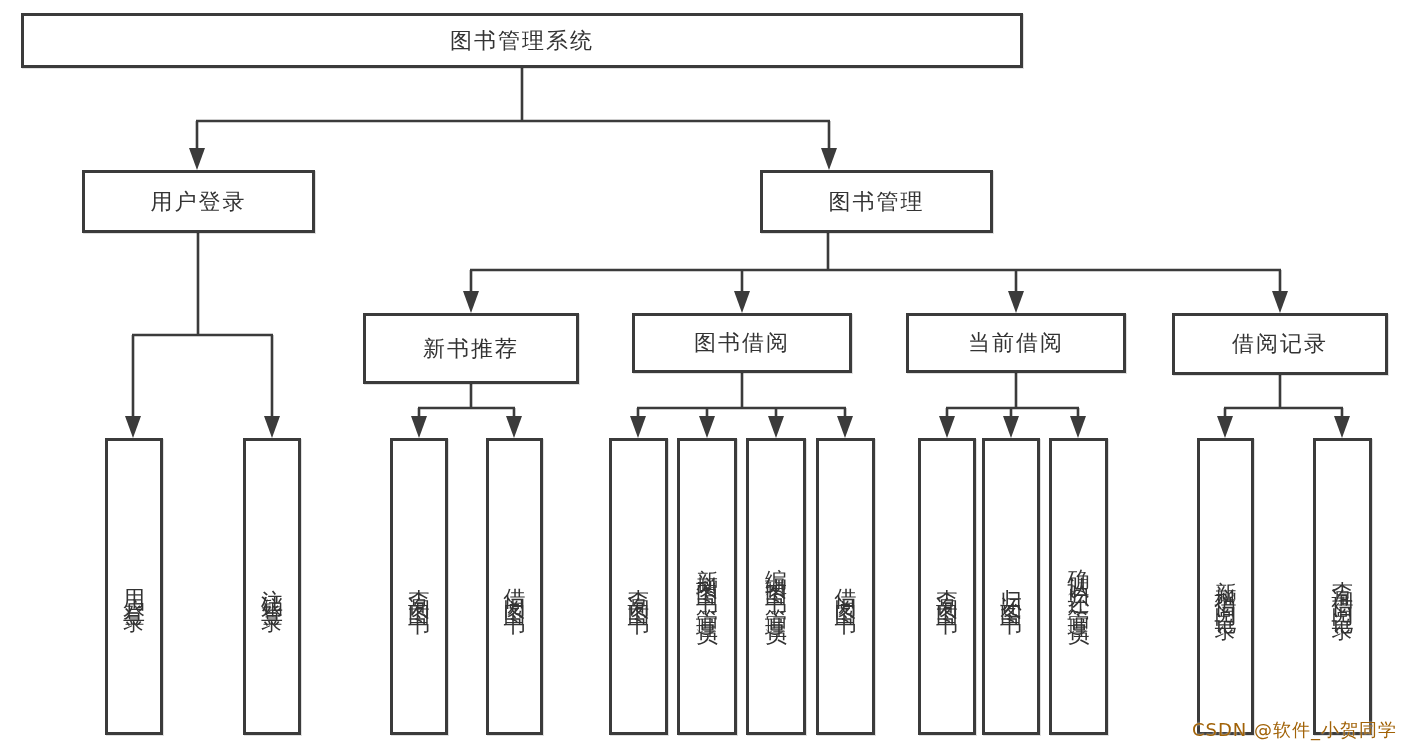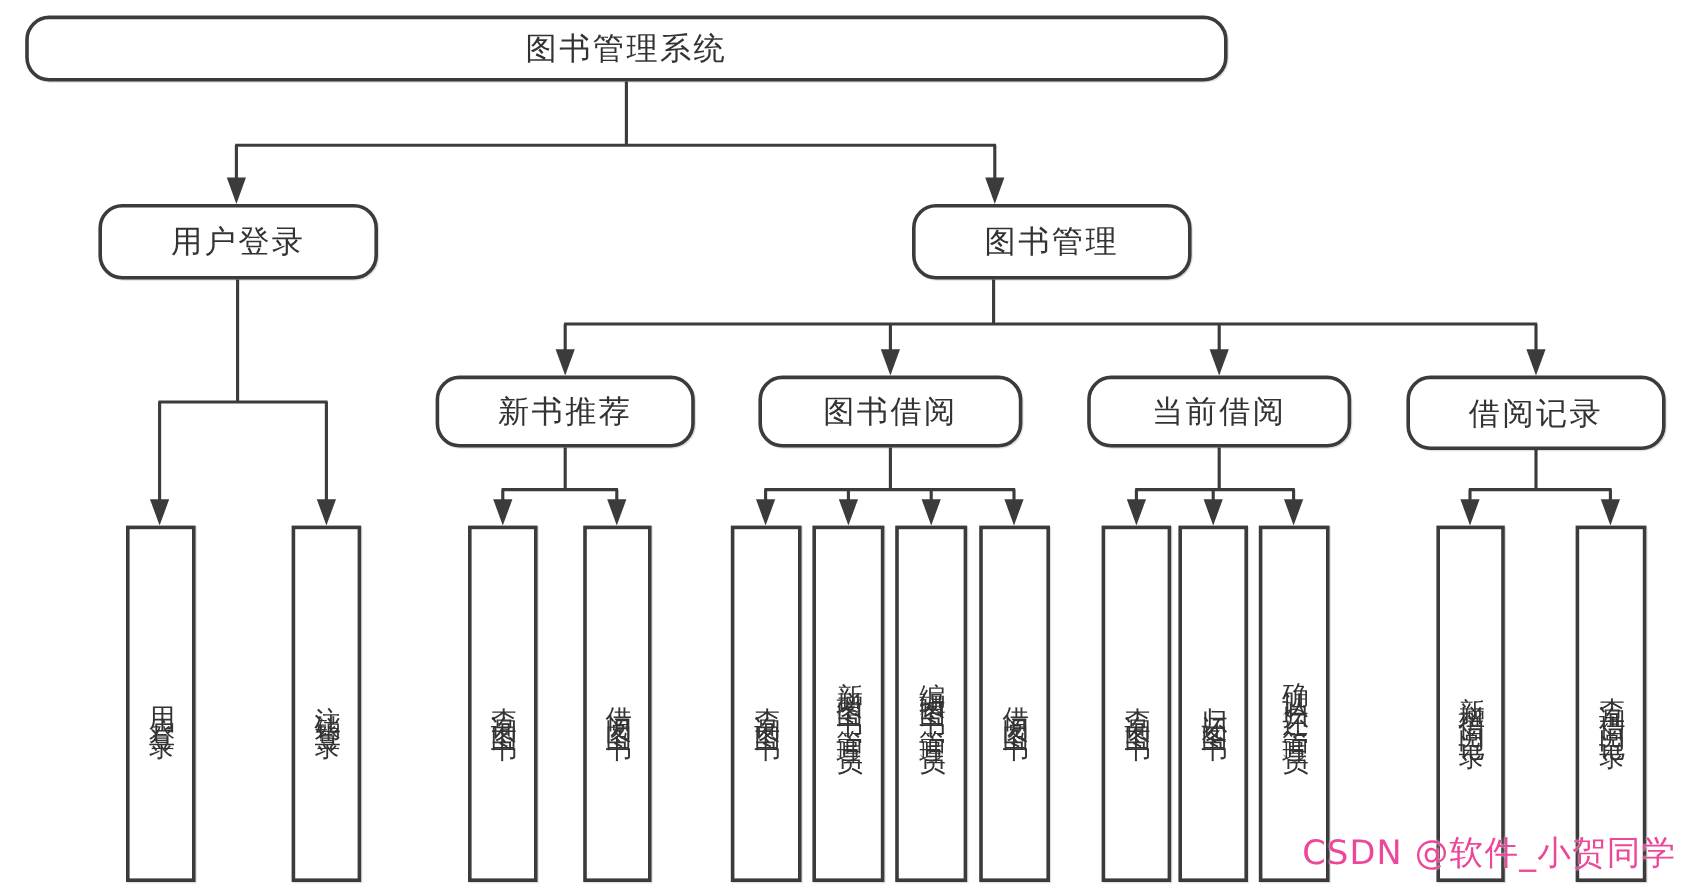--- a/index.html
+++ b/index.html
@@ -22,37 +22,36 @@
     box-sizing: border-box;
     border: 3px solid #3b3b3b;
     background: #ffffff;
     color: #333333;
     display: flex;
     align-items: center;
     justify-content: center;
     box-shadow: 1px 1px 0 rgba(0,0,0,0.12);
   }
   .node.h {
-    font-size: 26px;
+    font-size: 22px;
     letter-spacing: 2px;
     white-space: nowrap;
-    border-radius: 20px;
   }
   .node.v > span {
     writing-mode: vertical-rl;
     font-size: 22px;
     letter-spacing: 8px;
     line-height: 1;
   }
   .watermark {
     position: absolute;
     right: 8px;
-    bottom: 17px;
-    font-size: 28px;
-    color: #ec4899;
+    bottom: 5px;
+    font-size: 18px;
+    color: #a16207;
     letter-spacing: 1px;
     text-shadow: 0 0 2px #ffffff;
     white-space: nowrap;
   }
 </style>
 </head>
 <body>
 
 <div class="canvas">
 
@@ -86,21 +85,21 @@
         <polygon points="1334,416 1350,416 1342,438"></polygon>
       </g>
   </svg>
 
   <div class="node h" style="left:21px; top:13px; width:1002px; height:55px;">图书管理系统</div>
 
   <div class="node h" style="left:82px; top:170px; width:233px; height:63px;">用户登录</div>
 
   <div class="node h" style="left:712px; top:170px; width:233px; height:63px;margin-left:48px;">图书管理</div>
 
-  <div class="node h" style="left:363px; top:313px; width:216px; height:60px;">新书推荐</div>
+  <div class="node h" style="left:363px; top:313px; width:216px; height:71px;">新书推荐</div>
 
   <div class="node h" style="left:632px; top:313px; width:220px; height:60px;">图书借阅</div>
 
   <div class="node h" style="left:906px; top:313px; width:220px; height:60px;">当前借阅</div>
 
   <div class="node h" style="left:1172px; top:313px; width:216px; height:62px;">借阅记录</div>
 
   <div class="node v" style="left:105px; top:438px; width:58px; height:297px;">
     <span>用户登录</span>
   </div>

